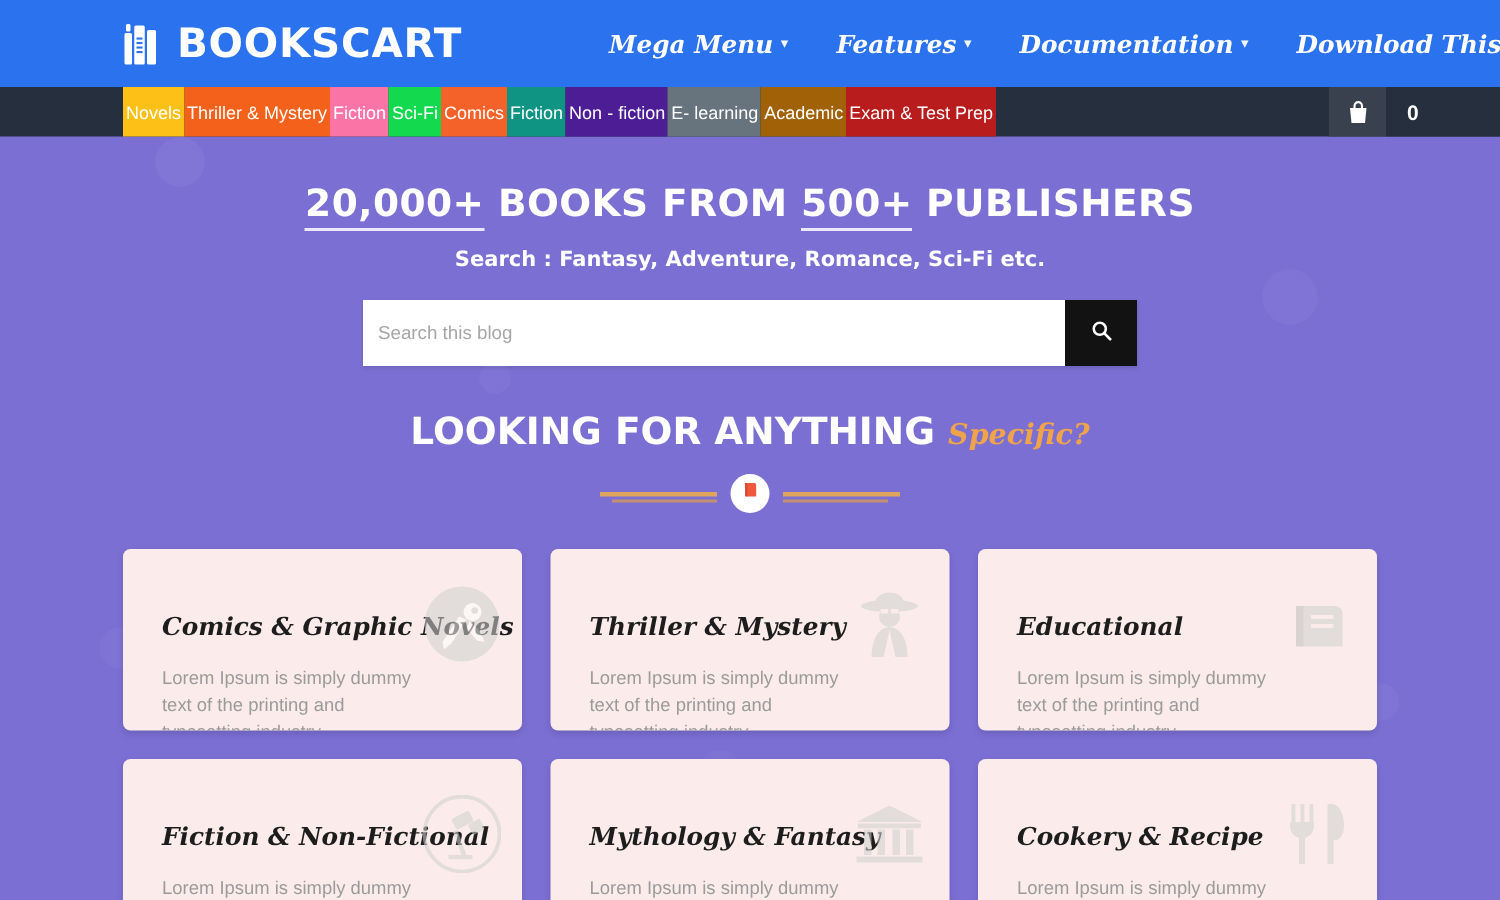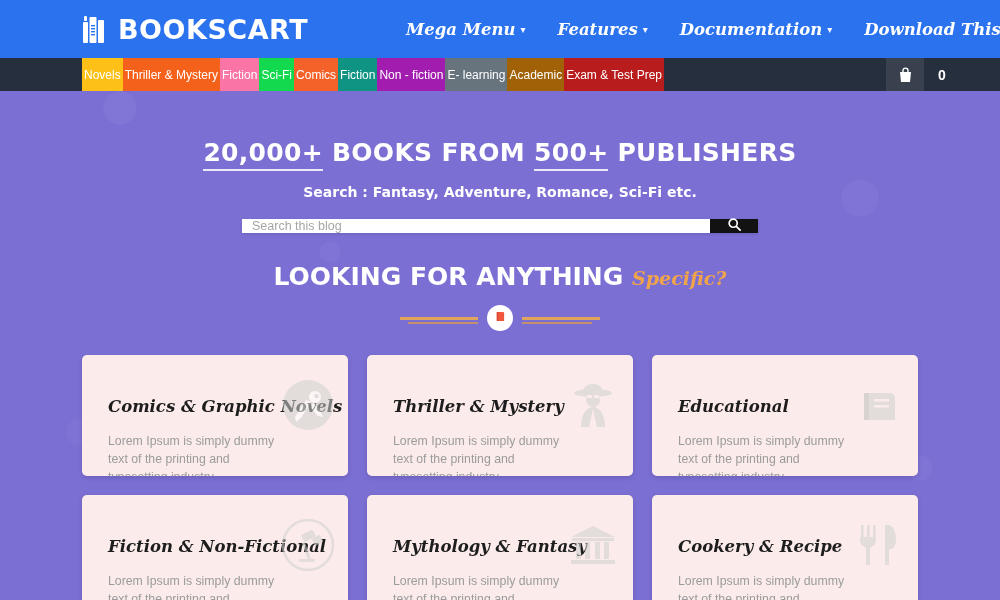--- a/index.html
+++ b/index.html
@@ -60,31 +60,31 @@
     background:#39414e;cursor:pointer;
   }
   .cart-count{
     width:62px;display:flex;align-items:center;padding-left:14px;
     color:#fff;font-size:14px;font-weight:bold;background:#252f3d;
   }
 
   
   .hero{position:relative;z-index:2;text-align:center;padding-top:30px;}
   .hero h1{
-    margin:17px;color:#fff;font-size:25px;font-weight:bold;letter-spacing:.3px;
+    margin:0;color:#fff;font-size:25px;font-weight:bold;letter-spacing:.3px;
     font-family:"DejaVu Sans", sans-serif;
   }
   .hero h1 .u{border-bottom:2px solid rgba(255,255,255,.85);padding-bottom:2px;}
   .hero-sub{
     margin-top:15px;color:#fff;font-size:14px;font-weight:bold;
     font-family:"DejaVu Sans", sans-serif;
   }
 
   .searchwrap{
-    margin:19px auto 0;width:516px;height:14px;display:flex;
+    margin:19px auto 0;width:516px;height:44px;display:flex;
     box-shadow:0 1px 3px rgba(0,0,0,.12);
   }
   .searchwrap input{
     flex:1;border:none;outline:none;background:#fff;
     font-size:12.5px;color:#444;padding:0 10px;
     font-family:"Liberation Sans", sans-serif;
   }
   .searchwrap input::placeholder{color:#a6a6a6;}
   .search-btn{
     width:48px;background:#121212;display:flex;align-items:center;justify-content:center;
@@ -200,21 +200,21 @@
         </div>
         <div class="cat" style="background: rgb(19, 217, 79); color: rgb(255, 255, 255);">
           <span>Sci-Fi</span>
         </div>
         <div class="cat" style="background: rgb(244, 98, 42); color: rgb(255, 255, 255);">
           <span>Comics</span>
         </div>
         <div class="cat" style="background: rgb(15, 147, 130); color: rgb(255, 255, 255);">
           <span>Fiction</span>
         </div>
-        <div class="cat" style="background: #a21caf; color: rgb(255, 255, 255);">
+        <div class="cat" style="background: #4c1d95; color: rgb(255, 255, 255);">
           <span>Non - fiction</span>
         </div>
         <div class="cat" style="background: rgb(103, 115, 125); color: rgb(255, 255, 255);">
           <span>E- learning</span>
         </div>
         <div class="cat" style="background: #a16207; color: rgb(255, 255, 255);">
           <span>Academic</span>
         </div>
         <div class="cat" style="background: #b91c1c; color: rgb(255, 255, 255);">
           <span>Exam &amp; Test Prep</span>

